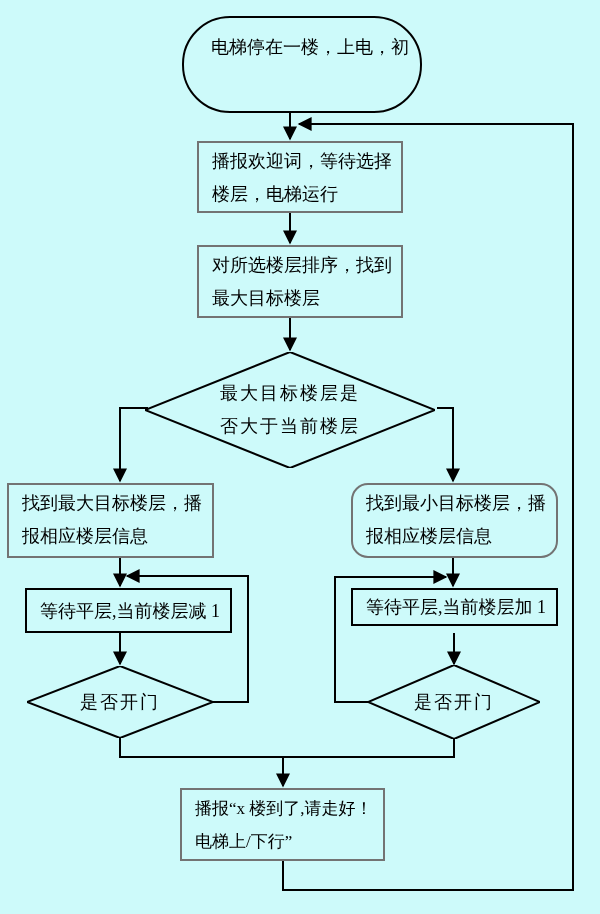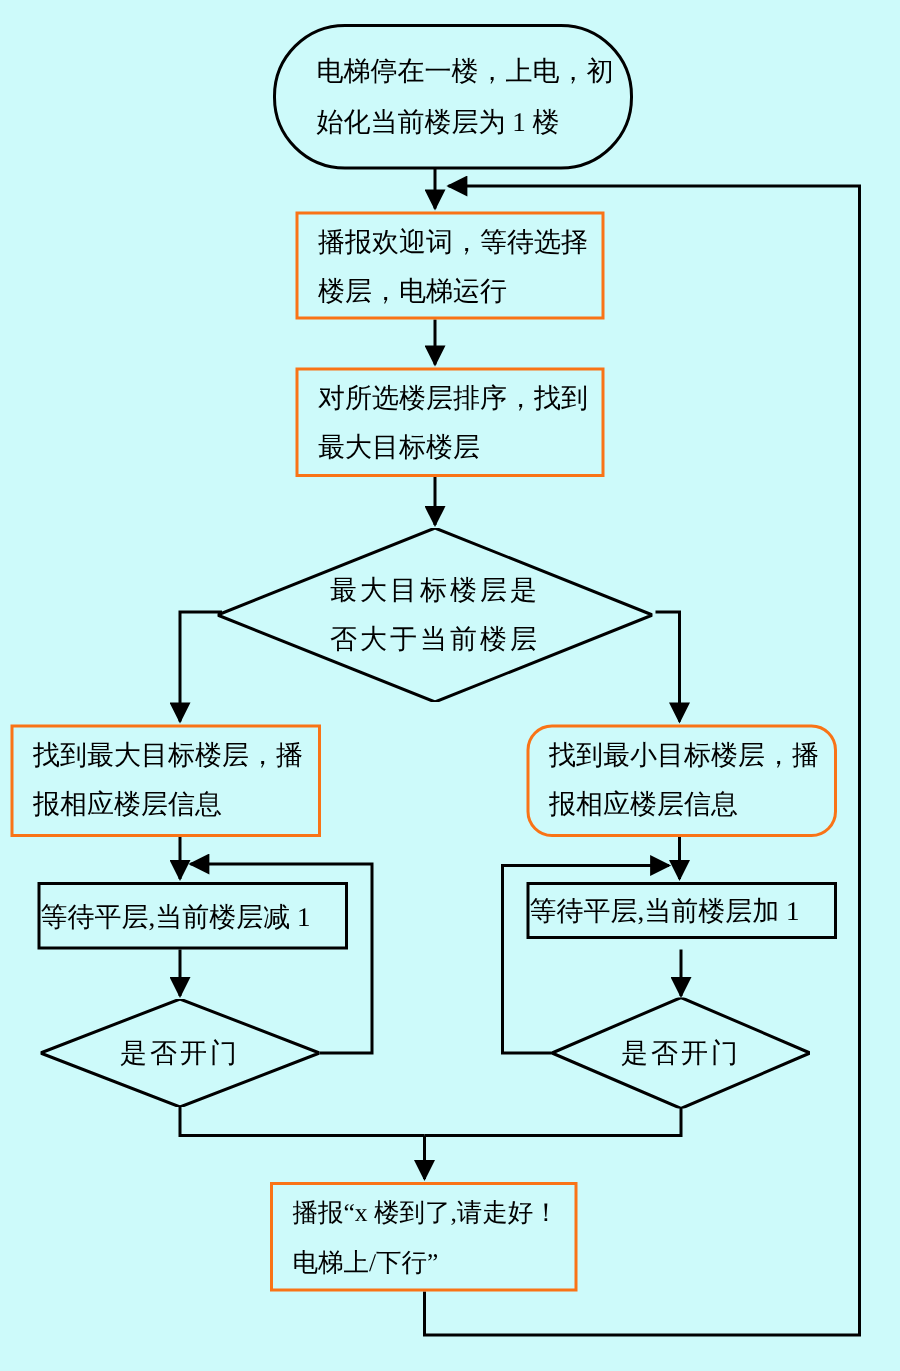--- a/index.html
+++ b/index.html
@@ -1,23 +1,23 @@
 <!DOCTYPE html>
 <html><head>
 <meta charset="utf-8">
 <style>
   html,body{margin:0;padding:0;}
   .canvas{position:relative;width:600px;height:914px;background:#cdfafa;
           font-family:"Liberation Serif", serif;color:#000;overflow:hidden;}
   .edges{position:absolute;left:0;top:0;width:600px;height:914px;}
   .edges polyline{fill:none;stroke:#000;stroke-width:2;}
   .node{position:absolute;box-sizing:border-box;}
-  .rect{border:2px solid #f97316;font-size:18px;line-height:33px;padding:2px 8px 16px 13px;background:transparent;}
+  .rect{border:2px solid #737373;font-size:18px;line-height:33px;padding:2px 8px 16px 13px;background:transparent;}
   .stadium{border:2px solid #000;border-radius:48px;font-size:18px;line-height:34px;padding:12px 8px 12px 27px;}
-  .oneline{border:2px solid #000;display:flex;align-items:center;font-size:18px;}
+  .oneline{border:2px solid #000;display:flex;align-items:center;font-size:18px;padding-left:13px;}
   .diamond{display:flex;align-items:center;justify-content:center;text-align:right;
            font-size:18px;line-height:33px;}
   .diamond svg{position:absolute;left:0;top:0;width:100%;height:100%;}
   .diamond svg polygon{fill:none;stroke:#000;stroke-width:2;vector-effect:non-scaling-stroke;}
   .diamond .txt{position:relative;letter-spacing:2px;}
   .announce{font-size:17px;}
 </style>
 </head>
 <body>
 
@@ -41,21 +41,20 @@
     <polyline points="120,738 120,757 283,757"></polyline>
     <polyline points="453,558 453,586" marker-end="url(#arr)"></polyline>
     <polyline points="368,702 335,702 335,577 446,577" marker-end="url(#arr)"></polyline>
     <polyline points="454,633 454,664" marker-end="url(#arr)"></polyline>
     <polyline points="454,738 454,757 283,757"></polyline>
     <polyline points="283,757 283,786" marker-end="url(#arr)"></polyline>
   </svg>
 
   <div class="node stadium" style="left:182px;top:16px;width:240px;height:97px;">
     <span>电梯停在一楼，上电，初</span><br>
-    <span>始化当前楼层为 1 楼</span>
   </div>
 
   <div class="node rect" style="left:197px;top:141px;width:206px;height:72px;">
     <span>播报欢迎词，等待选择</span><br>
     <span>楼层，电梯运行</span>
   </div>
 
   <div class="node rect" style="left:197px;top:245px;width:206px;height:73px;">
     <span>对所选楼层排序，找到</span><br>
     <span>最大目标楼层</span>

